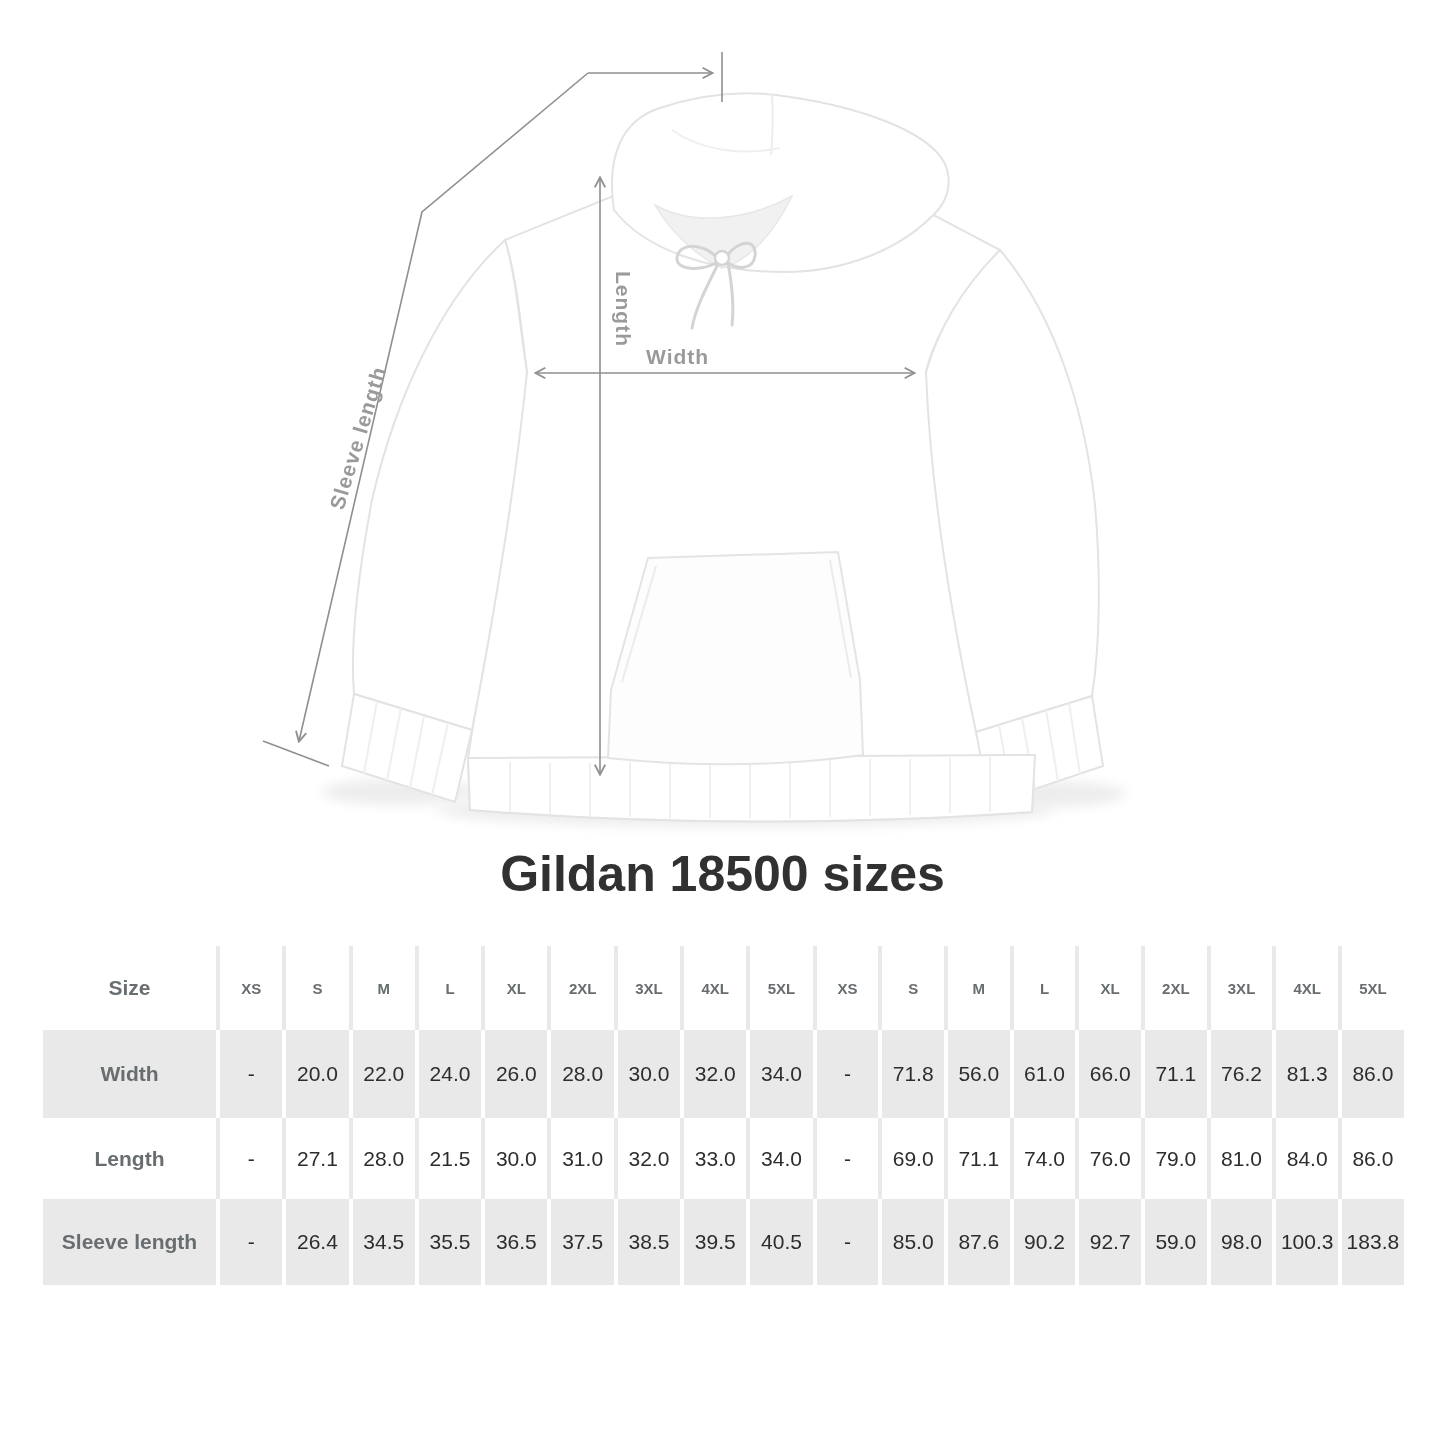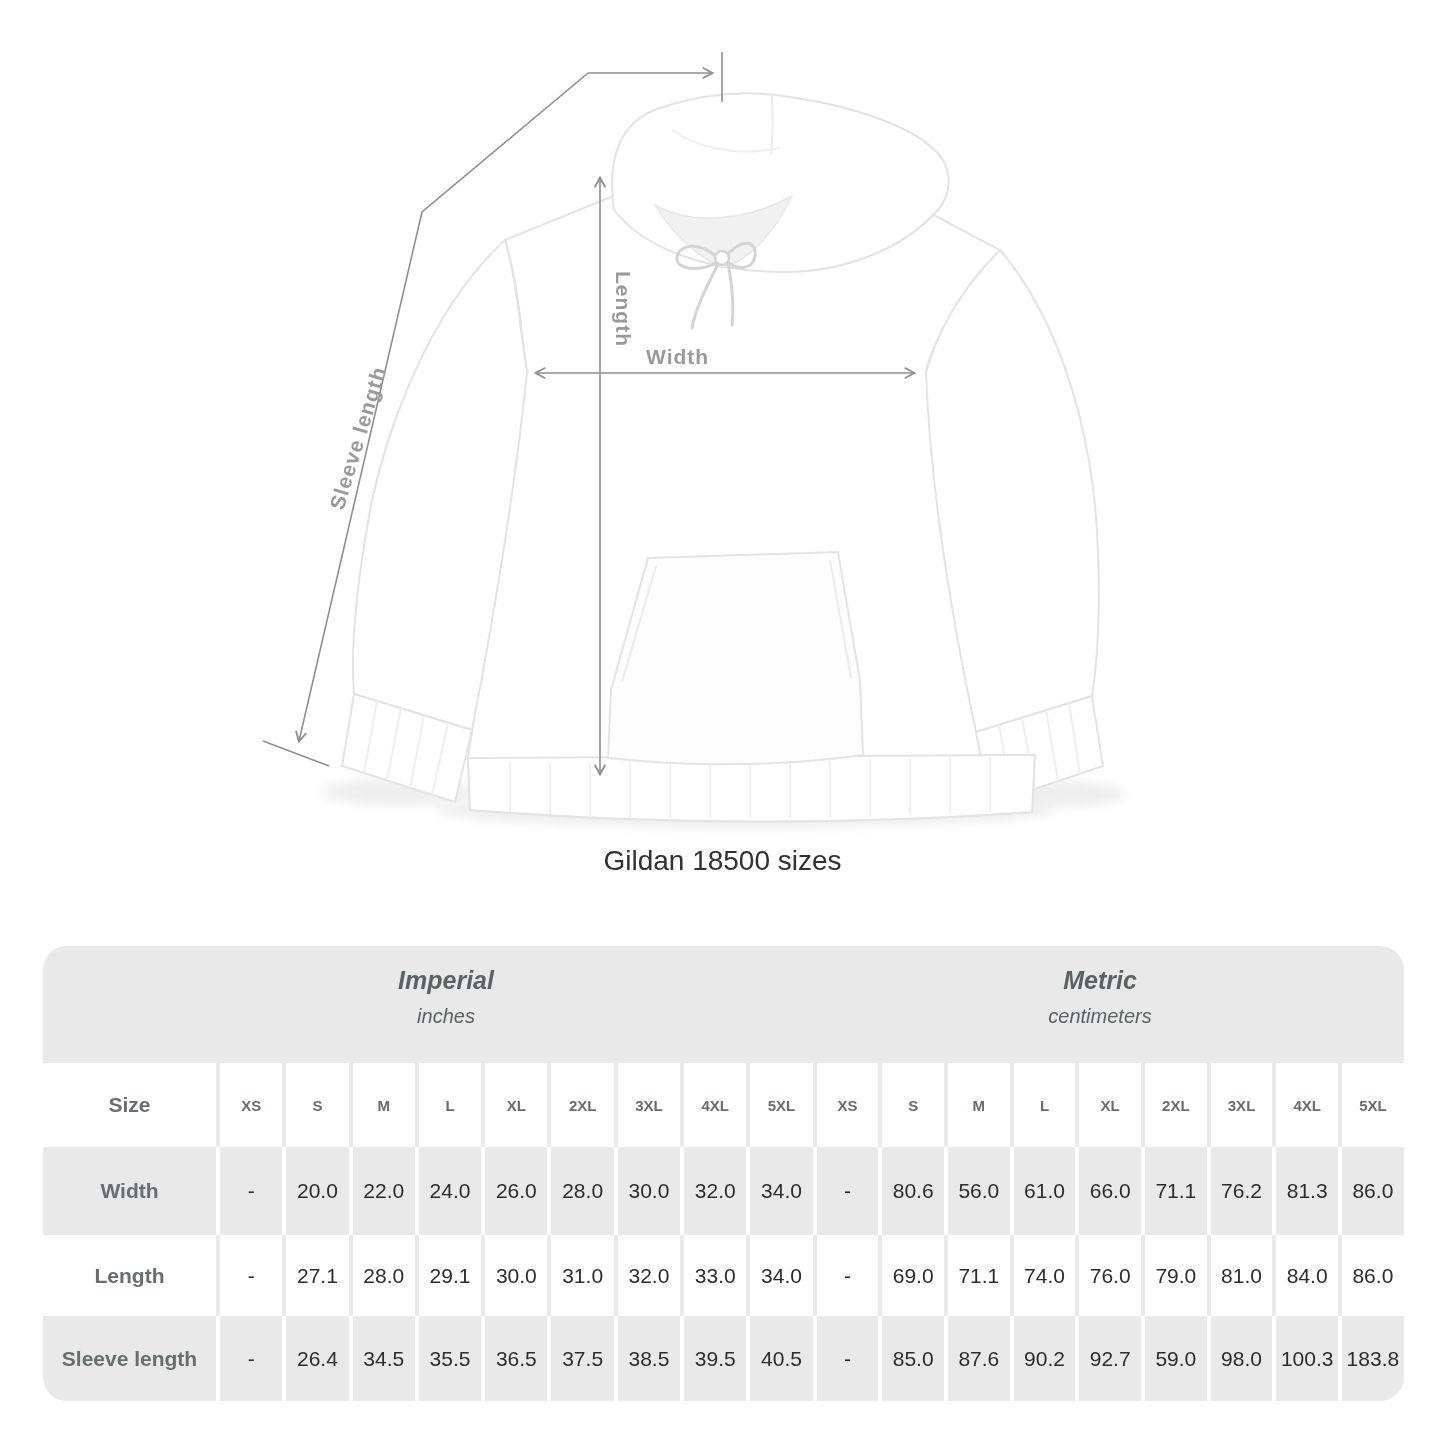--- a/index.html
+++ b/index.html
@@ -8,21 +8,21 @@
          font-family:"Liberation Sans",sans-serif;overflow:hidden}
   .svg-layer{position:absolute;left:0;top:0}
 
   .measure-label{position:absolute;font-weight:bold;color:#9a9a9a;
                  font-size:21px;letter-spacing:1px;white-space:nowrap}
   #width-label{left:646px;top:345px}
   #length-label{left:585px;top:297px;transform:rotate(90deg)}
   #sleeve-label{left:284px;top:426px;transform:rotate(-73deg)}
 
   .title{position:absolute;left:0;right:0;top:845px;text-align:center;
-         font-size:28px;font-weight:normal;color:#313131}
+         font-size:50px;font-weight:bold;color:#313131}
   .subtitle{position:absolute;left:0;right:0;top:892px;text-align:center;
             font-size:22px;font-style:italic;color:#575757}
 
   .size-table{position:absolute;left:43px;top:946px;width:1361px;height:455px;
               border-radius:24px;overflow:hidden;background:#fff}
   .band{position:relative;height:117px;background:#e9e9e9}
   .unit-group{position:absolute;top:20px;transform:translateX(-50%);
               text-align:center;color:#5c6164}
   .unit-group .gname{font-size:25px;font-weight:bold;font-style:italic}
   .unit-group .gunit{font-size:20px;font-style:italic;margin-top:10px}
@@ -138,30 +138,20 @@
     </g>
   </svg>
 
   <div class="measure-label" id="sleeve-label">Sleeve length</div>
   <div class="measure-label" id="length-label">Length</div>
   <div class="measure-label" id="width-label">Width</div>
 
   <div class="title">Gildan 18500 sizes</div>
 
   <div class="size-table">
-    <div class="band">
-      <div class="unit-group" id="group-imperial">
-        <div class="gname">Imperial</div>
-        <div class="gunit">inches</div>
-      </div>
-      <div class="unit-group" id="group-metric">
-        <div class="gname">Metric</div>
-        <div class="gunit">centimeters</div>
-      </div>
-    </div>
     <div class="trow row-white" id="size-header-row">
         <div class="cell label-cell">Size</div>
         <div class="cell head-cell">XS</div>
         <div class="cell head-cell">S</div>
         <div class="cell head-cell">M</div>
         <div class="cell head-cell">L</div>
         <div class="cell head-cell">XL</div>
         <div class="cell head-cell">2XL</div>
         <div class="cell head-cell">3XL</div>
         <div class="cell head-cell">4XL</div>
@@ -182,35 +172,35 @@
           <div class="cell val-cell">-</div>
           <div class="cell val-cell">20.0</div>
           <div class="cell val-cell">22.0</div>
           <div class="cell val-cell">24.0</div>
           <div class="cell val-cell">26.0</div>
           <div class="cell val-cell">28.0</div>
           <div class="cell val-cell">30.0</div>
           <div class="cell val-cell">32.0</div>
           <div class="cell val-cell">34.0</div>
           <div class="cell val-cell">-</div>
-          <div class="cell val-cell">80.6</div>
+          <div class="cell val-cell">71.8</div>
           <div class="cell val-cell">56.0</div>
           <div class="cell val-cell">61.0</div>
           <div class="cell val-cell">66.0</div>
           <div class="cell val-cell">71.1</div>
           <div class="cell val-cell">76.2</div>
           <div class="cell val-cell">81.3</div>
           <div class="cell val-cell">86.0</div>
         </div>
         <div class="trow row-white">
           <div class="cell label-cell">Length</div>
           <div class="cell val-cell">-</div>
           <div class="cell val-cell">27.1</div>
           <div class="cell val-cell">28.0</div>
-          <div class="cell val-cell">29.1</div>
+          <div class="cell val-cell">21.5</div>
           <div class="cell val-cell">30.0</div>
           <div class="cell val-cell">31.0</div>
           <div class="cell val-cell">32.0</div>
           <div class="cell val-cell">33.0</div>
           <div class="cell val-cell">34.0</div>
           <div class="cell val-cell">-</div>
           <div class="cell val-cell">69.0</div>
           <div class="cell val-cell">71.1</div>
           <div class="cell val-cell">74.0</div>
           <div class="cell val-cell">76.0</div>

